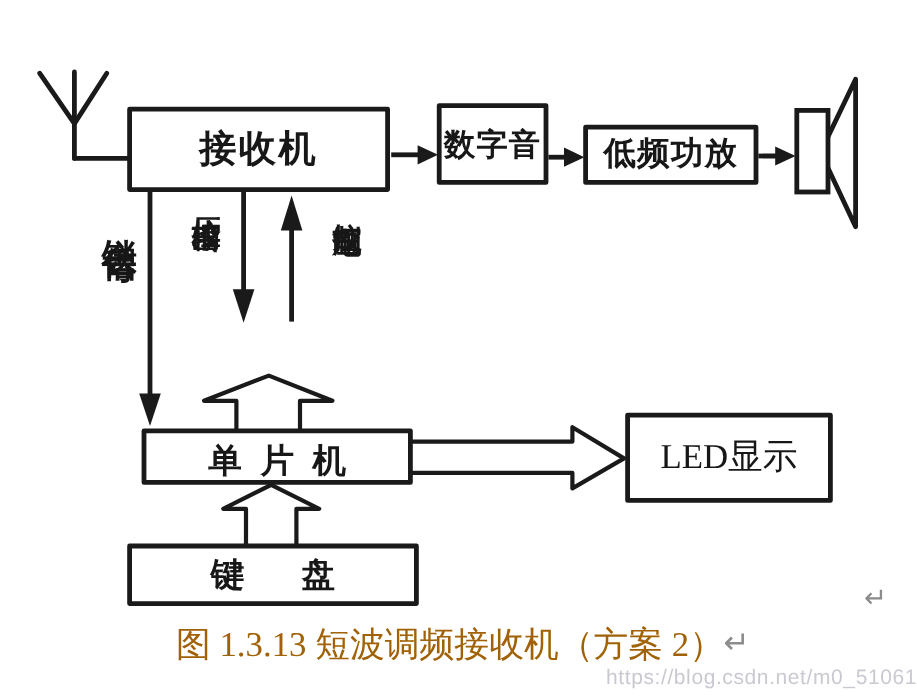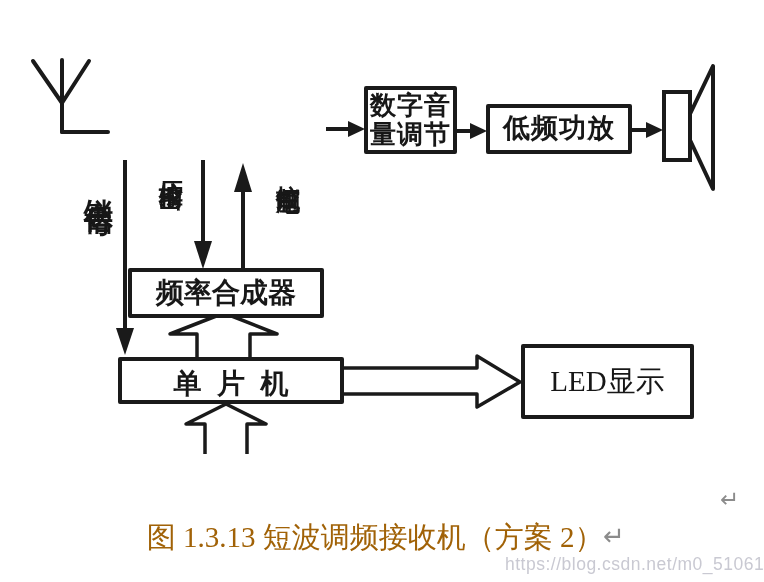--- a/index.html
+++ b/index.html
@@ -98,42 +98,44 @@
       <polygon points="243,163 234,192 252,192" fill="#1a1a1a"></polygon>
     </g>
 
     <path d="M197 358 V334 H170 L224 313 L277 334 H250 V358" fill="#ffffff" stroke="#1a1a1a" stroke-width="3.5" stroke-linejoin="round"></path>
 
     <path d="M205 454 V424 H186 L226 404 L266 424 H247 V454" fill="#ffffff" stroke="#1a1a1a" stroke-width="3.5" stroke-linejoin="round"></path>
 
     <path d="M343 368 H477 V356 L520 382 L477 407 V394 H343" fill="#ffffff" stroke="#1a1a1a" stroke-width="3.5" stroke-linejoin="round"></path>
   </svg>
 
+  <div class="box" id="receiver-box">
+    <span class="lbl">接收机</span>
+  </div>
 
   <div class="box" id="digvol-box">
     <span class="lbl">数字音</span>
-    <span class="lbl">量调节</span>
   </div>
 
   <div class="box" id="lfamp-box">
     <span class="lbl">低频功放</span>
   </div>
 
-  <div class="box" id="fsynth-box">
-    <span class="lbl">频率合成器</span>
-  </div>
 
   <div class="box" id="mcu-box">
     <span class="lbl">单片机</span>
   </div>
 
   <div class="box" id="led-box">
     <span class="lbl">LED显示</span>
   </div>
 
+  <div class="box" id="keyboard-box">
+    <span class="lbl">键盘</span>
+  </div>
 
   <div class="vlabel" id="lock-label">锁台信号</div>
   <div class="vlabel" id="vco-label">压控输出</div>
   <div class="vlabel" id="ctrl-label">控制电压</div>
 
   <div id="caption">图 1.3.13 短波调频接收机（方案 2）</div>
   <span class="return-mark" id="caption-return">↵</span>
   <span class="return-mark" id="margin-return">↵</span>
   <div id="watermark">https://blog.csdn.net/m0_51061483</div>
 

